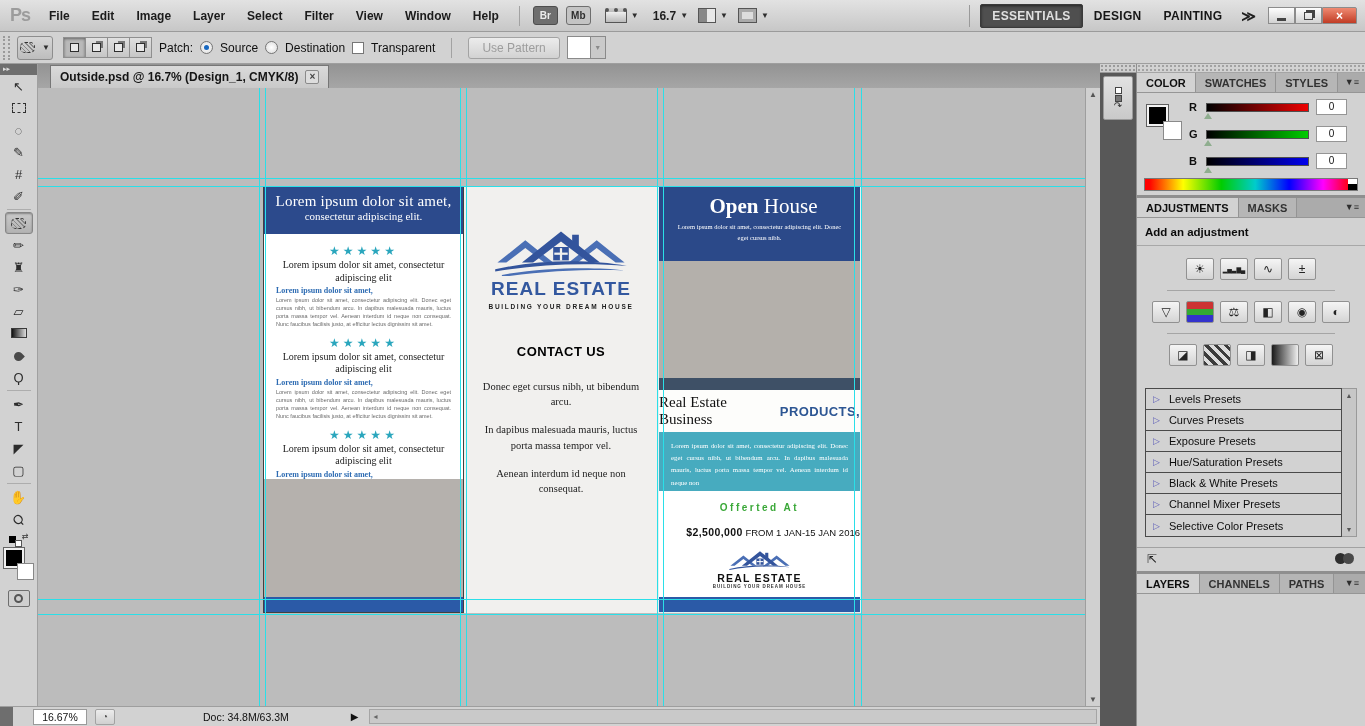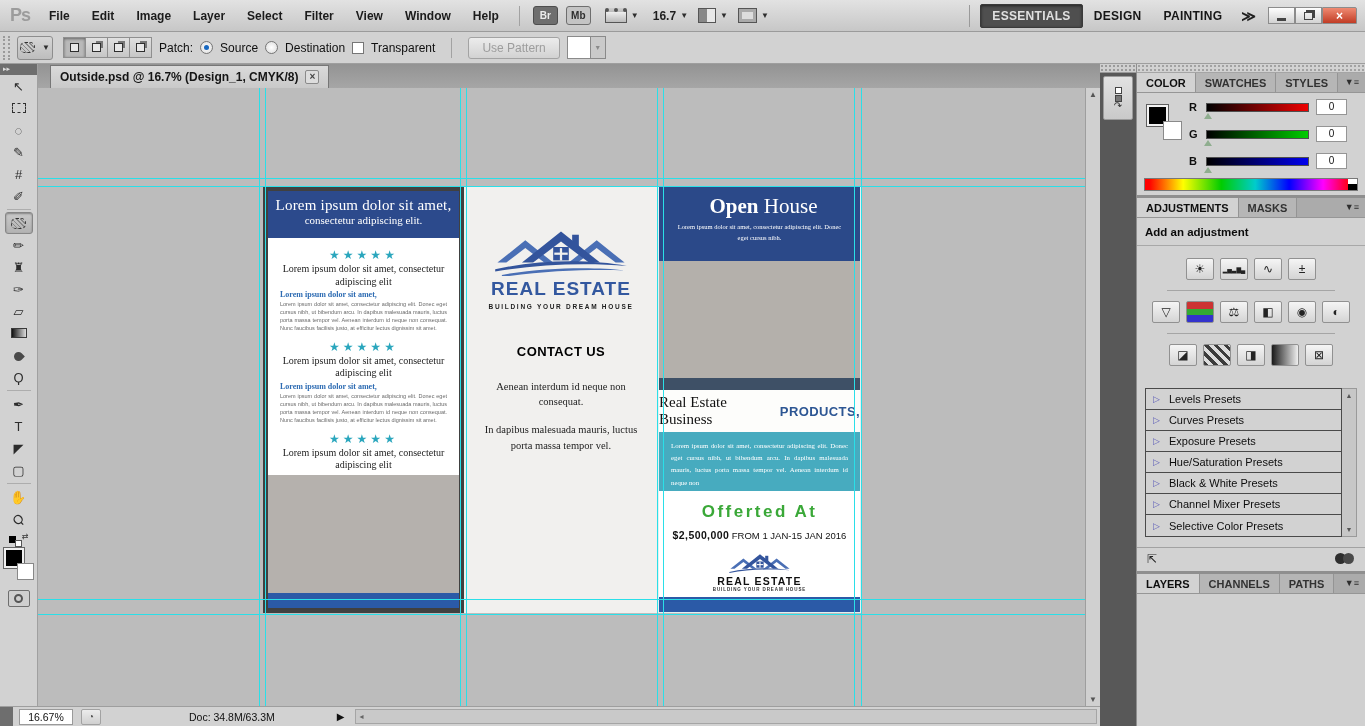--- a/index.html
+++ b/index.html
@@ -104,21 +104,21 @@
   
   .canvas { position:absolute; left:38px; top:88px; width:1047px; height:618px; background:#bcbcbc; overflow:hidden; }
   .vguide { position:absolute; top:0; bottom:0; width:1px; background:#2adfe8; z-index:30; }
   .hguide { position:absolute; left:0; right:0; height:1px; background:#2adfe8; z-index:30; }
   .vscroll { position:absolute; left:1085px; top:88px; width:15px; height:618px; background:#d0d0d0;
              border-left:1px solid #9e9e9e; display:flex; flex-direction:column; justify-content:space-between;
              align-items:center; font-size:8px; color:#555; padding:2px 0; }
 
   
   .brochure { position:absolute; left:225px; top:98px; width:598px; height:427px; display:flex; z-index:10; }
-  .panel-left { width:201px; background:#fff; position:relative; border:5px solid #404040; }
+  .panel-left { width:201px; background:#fff; position:relative; border:1px solid #404040; }
   .pl-header { height:47px; background:#2c4a8c; color:#fff; text-align:center;
                font-family:"Liberation Serif",serif; padding-top:6px; }
   .pl-h1 { font-size:15px; letter-spacing:.2px; }
   .pl-h2 { font-size:11px; }
   .pl-reviews { padding:10px 12px 0; }
   .review { margin-bottom:7px; text-align:center; }
   .stars { color:#2aa6bd; font-size:12px; letter-spacing:3px; }
   .review-title { font-family:"Liberation Serif",serif; font-size:10px; color:#1c1c1c; line-height:1.25; margin-top:1px; }
   .review-link { font-family:"Liberation Serif",serif; font-weight:700; font-size:8px; color:#2e6cb3;
                  text-align:left; margin-top:2px; }
@@ -142,22 +142,22 @@
   .pr-title .bold { font-weight:700; }
   .pr-sub { font-size:6.5px; line-height:1.7; margin-top:2px; padding:0 16px; }
   .pr-img { height:117px; background:#b4b0ab; }
   .pr-bar-thin { height:12px; background:#3e5066; }
   .pr-products { height:42px; background:#fdfdfb; display:flex; align-items:center; justify-content:center; gap:6px; }
   .prod-prefix { font-family:"Liberation Serif",serif; font-size:15px; color:#111; }
   .prod-word { font-size:13px; font-weight:700; color:#2d5693; letter-spacing:.4px; }
   .pr-teal { height:59px; background:#47abbf; color:#fff; font-size:6.8px; line-height:1.8; text-align:justify;
              padding:8px 12px; font-family:"Liberation Serif",serif; }
   .pr-offer { flex:1; text-align:center; background:#fff; }
-  .offered { color:#3aa838; font-weight:700; font-size:17px; letter-spacing:2.5px; margin-top:11px; }
-  .price-line { font-size:9.5px; color:#111; margin-top:7px; }
+  .offered { color:#3aa838; font-weight:700; font-size:10px; letter-spacing:2.5px; margin-top:11px; }
+  .price-line { font-size:9.5px; color:#111; margin-top:13px;text-align:right; }
   .price { font-weight:700; font-size:10.5px; letter-spacing:.4px; }
   .pr-logo-title { font-size:10.5px; font-weight:700; color:#101010; letter-spacing:1.2px; }
   .pr-logo-tag { font-size:4.5px; letter-spacing:.9px; color:#333; font-weight:700; }
   .pr-bar { height:15px; background:#2b5aa7; }
 
   
   .strip { position:absolute; left:1100px; top:64px; width:36px; height:662px; background:#585858; }
   .strip-head { height:9px; background:#cfcfcf; border-bottom:1px solid #999;
                 background-image:radial-gradient(#9a9a9a 1px,transparent 1px); background-size:4px 4px; }
   .history-btn { width:30px; height:44px; margin:3px 0 0 3px; border:1px solid #9a9a9a; border-radius:2px;
@@ -223,21 +223,21 @@
   .toggle-ic { position:relative; width:20px; height:12px; }
   .tg-dot { position:absolute; width:11px; height:11px; border-radius:50%; background:#2e2e2e; top:0; }
   .tg-dot.d2 { left:8px; background:#4a4a4a; }
   .layers-body { flex:1; background:#d0d0d0; }
 
   
   .statusbar { position:absolute; left:0; top:706px; width:1100px; height:20px; background:#d2d2d2;
                border-top:1px solid #9e9e9e; display:flex; align-items:center; }
   .resize-corner { width:13px; height:20px; background:#6e6e6e; }
   .status-zoom { width:54px; height:16px; background:#fff; border:1px solid #9a9a9a; font-size:10.5px;
-                 text-align:center; line-height:14px; margin-left:6px; color:#111; }
+                 text-align:center; line-height:14px; margin-left:20px; color:#111; }
   .status-icon { width:20px; height:16px; border:1px solid #a2a2a2; border-radius:2px;
                  background:linear-gradient(#ececec,#d0d0d0); margin-left:8px; font-size:10px;
                  text-align:center; line-height:14px; color:#555; }
   .status-doc { font-size:10.5px; color:#0f0f0f; margin-left:88px; }
   .status-play { font-size:10px; margin-left:62px; color:#111; }
   .hscroll { flex:1; height:15px; background:#c9c9c9; border:1px solid #a5a5a5; margin:0 3px 0 10px;
              display:flex; align-items:center; font-size:8px; color:#666; padding-left:4px; }
 </style>
 </head>
 <body>
@@ -460,22 +460,23 @@
           <rect x="58" y="26" width="14" height="12" fill="#33549c"></rect>
           <rect x="64" y="27" width="2" height="11" fill="#f1f0ee"></rect>
           <rect x="59" y="31" width="12" height="2" fill="#f1f0ee"></rect>
           <path d="M6,46 C45,37 92,37 124,43 C90,40 45,41 6,48 Z" fill="#33549c"></path>
           <path d="M12,51 C52,44 96,44 122,47 C94,46 50,47 12,53 Z" fill="#4a6fb5"></path>
         </svg>
         <div class="logo-title">REAL ESTATE</div>
         <div class="logo-tag">BUILDING YOUR DREAM HOUSE</div>
         <div class="contact">CONTACT US</div>
         <div class="mid-paras">
+          <div class="mid-para">Donec eget cursus nibh, ut bibendum arcu.</div>
+          <div class="mid-para">In dapibus malesuada mauris, luctus porta massa tempor vel.</div>
           <div class="mid-para">Aenean interdum id neque non consequat.</div>
-          <div class="mid-para">In dapibus malesuada mauris, luctus porta massa tempor vel.</div>
         </div>
       </div>
 
       <div class="panel-right">
         <div class="pr-header">
           <div class="pr-title"><span class="bold">Open</span><span> House</span></div>
           <div class="pr-sub">Lorem ipsum dolor sit amet, consectetur adipiscing elit. Donec eget cursus nibh.</div>
         </div>
         <div class="pr-img"></div>
         <div class="pr-bar-thin"></div>

